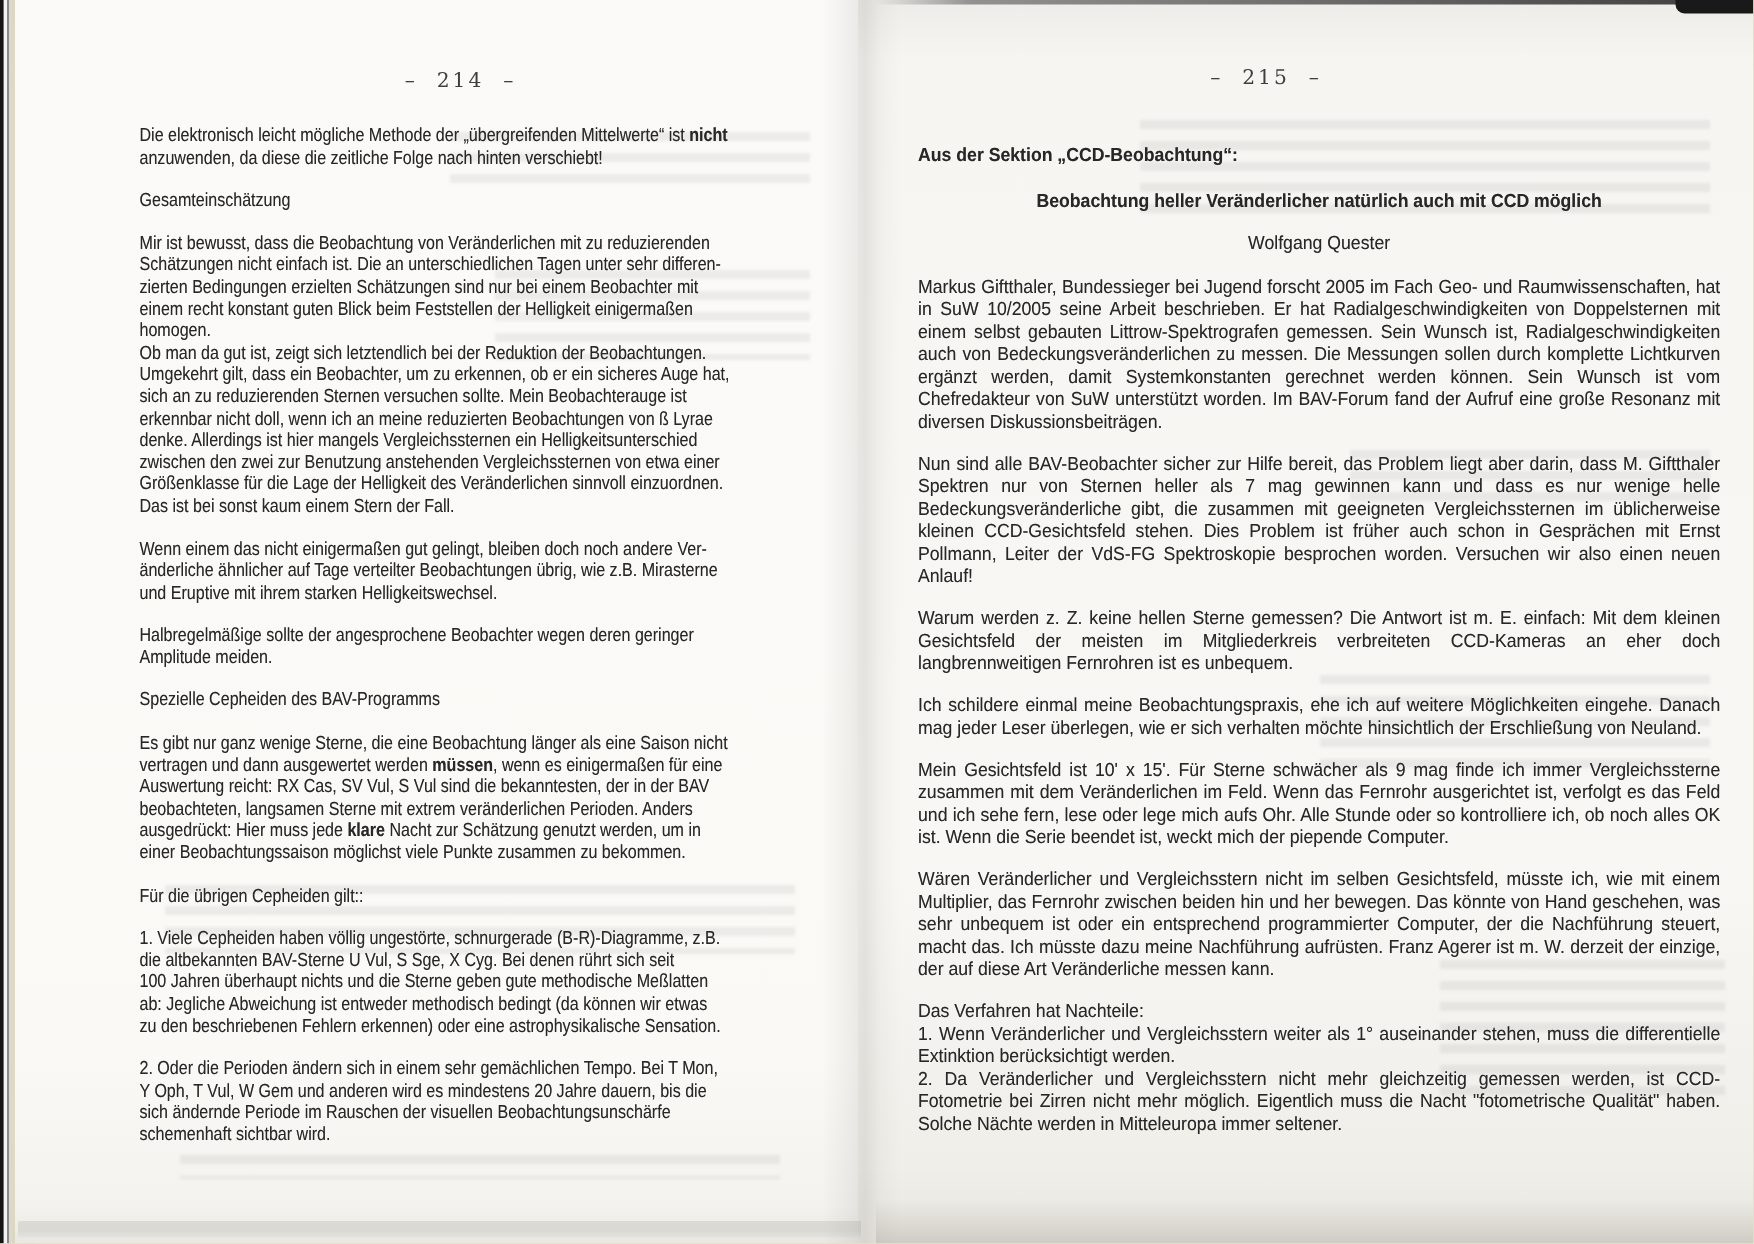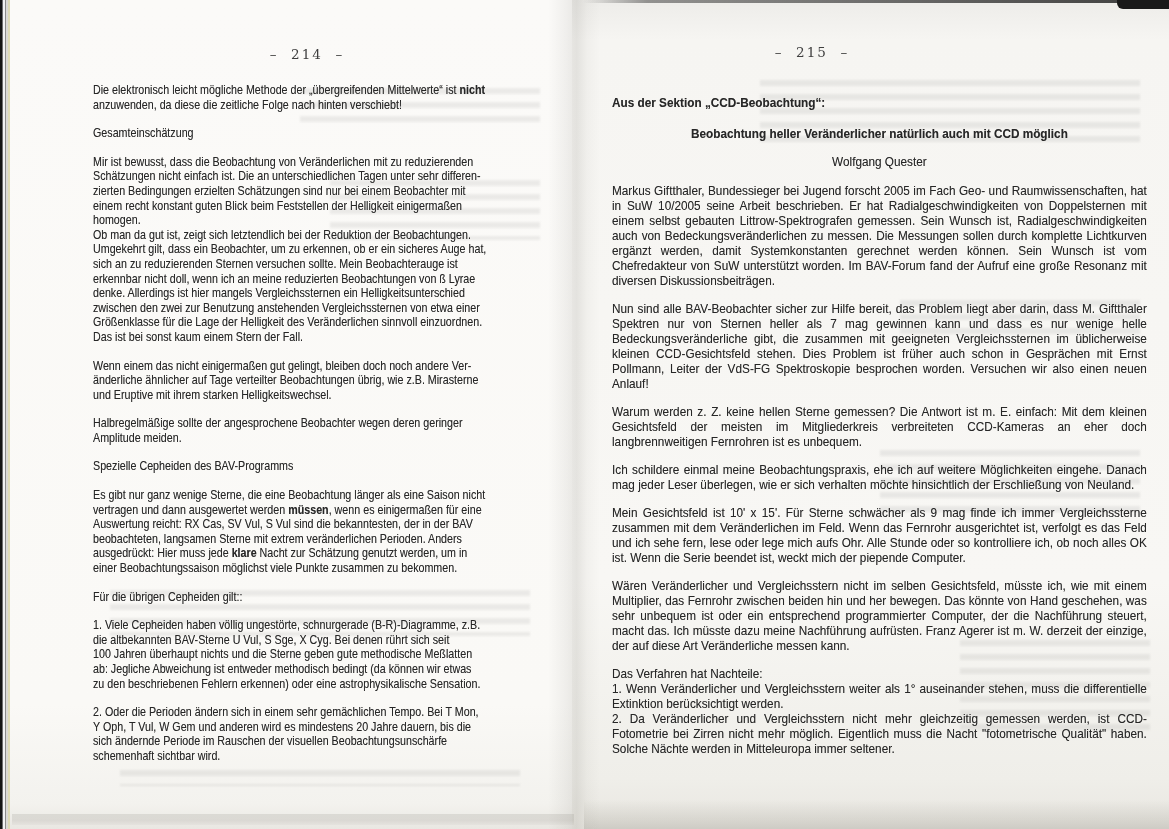--- a/index.html
+++ b/index.html
@@ -57,21 +57,21 @@
   <div class="bleed" style="left:300px;top:88px;width:240px;height:34px;"></div>
   <div class="bleed" style="left:330px;top:180px;width:210px;height:60px;"></div>
   <div class="bleed" style="left:110px;top:590px;width:420px;height:46px;"></div>
   <div class="bleed" style="left:120px;top:770px;width:400px;height:16px;"></div>
   <div class="bleed" style="left:760px;top:80px;width:380px;height:62px;"></div>
   <div class="bleed" style="left:900px;top:300px;width:240px;height:40px;"></div>
   <div class="bleed" style="left:880px;top:450px;width:260px;height:70px;"></div>
   <div class="bleed" style="left:960px;top:640px;width:190px;height:90px;"></div>
 
   <div class="page-num" style="left:307px;top:46px;">–  214  –</div>
-  <div class="page-num" style="left:812px;top:44px;">–  215  –</div>
+  <div class="page-num" style="left:844px;top:44px;">–  215  –</div>
 
   <div class="text-col left-col" id="left-paragraphs">
       <p class="pre"><span>Die elektronisch leicht mögliche Methode der „übergreifenden Mittelwerte“ ist </span><b>nicht</b><span>
 anzuwenden, da diese die zeitliche Folge nach hinten verschiebt!</span></p>
       <p><span>Gesamteinschätzung</span></p>
       <p class="pre"><span>Mir ist bewusst, dass die Beobachtung von Veränderlichen mit zu reduzierenden
 Schätzungen nicht einfach ist. Die an unterschiedlichen Tagen unter sehr differen-
 zierten Bedingungen erzielten Schätzungen sind nur bei einem Beobachter mit
 einem recht konstant guten Blick beim Feststellen der Helligkeit einigermaßen
 homogen.

